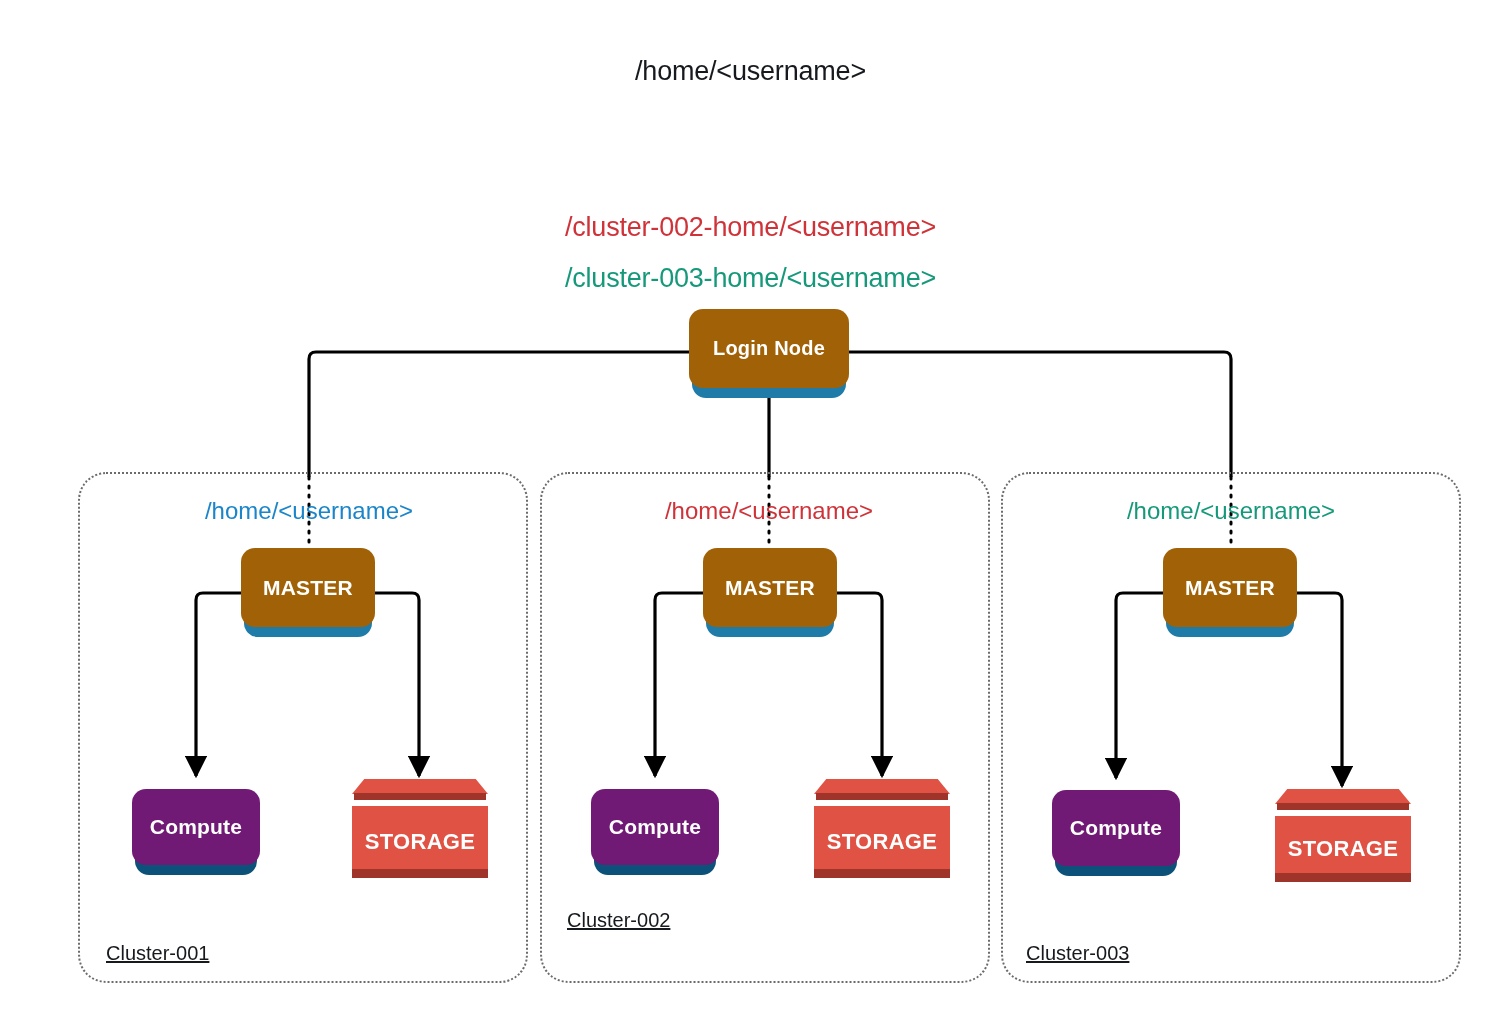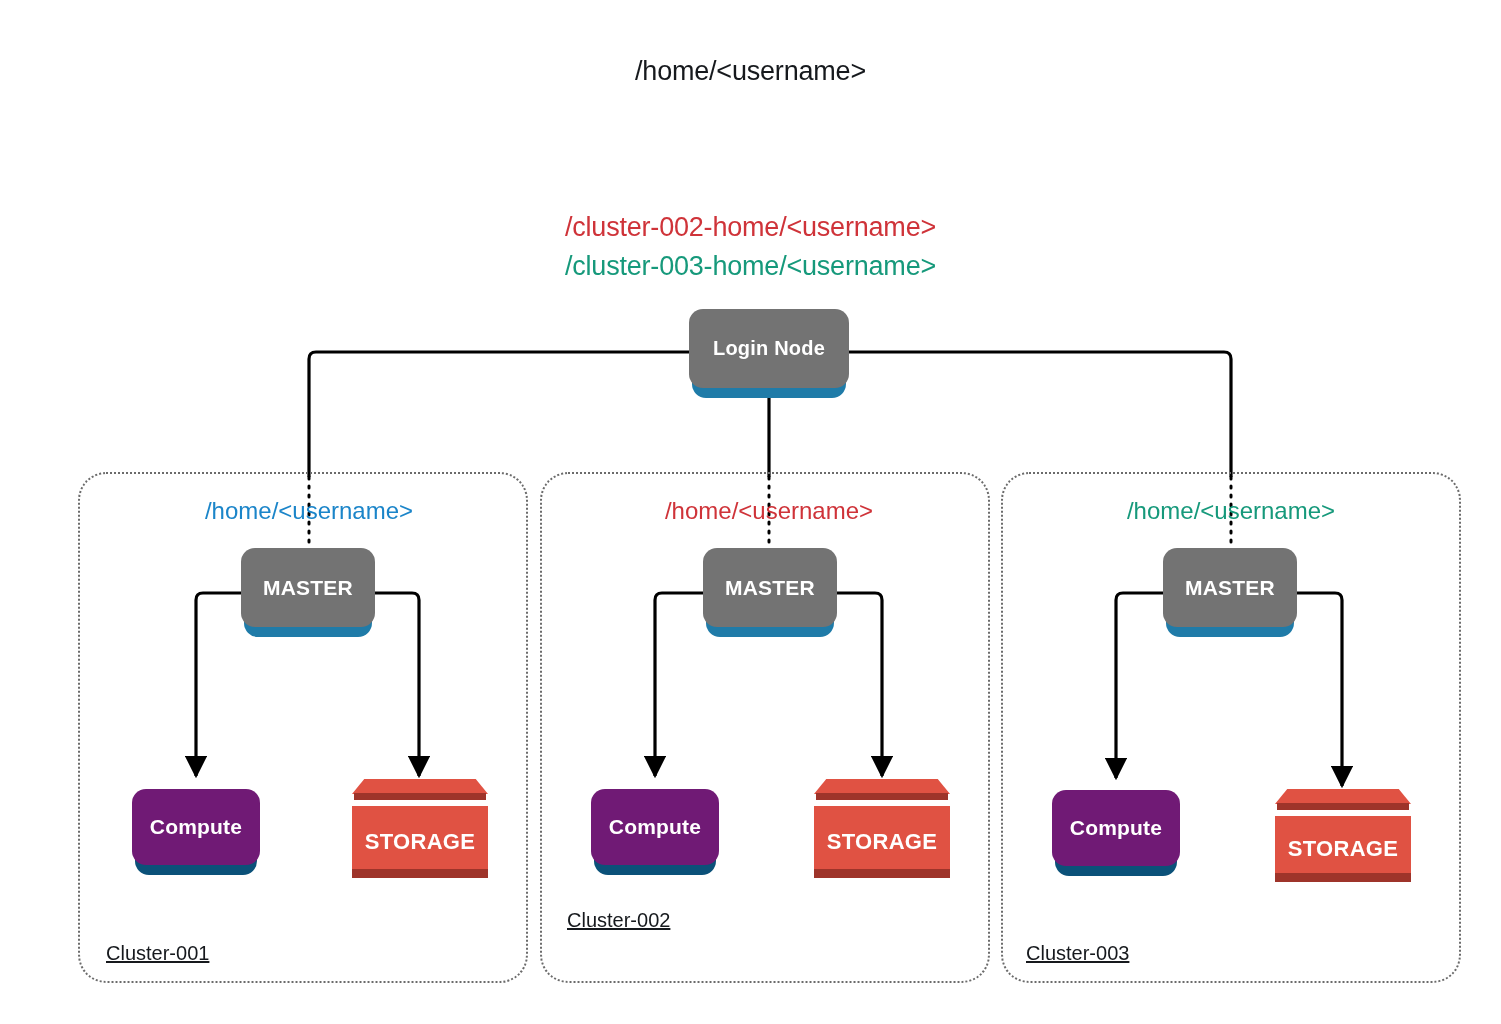--- a/index.html
+++ b/index.html
@@ -25,21 +25,21 @@
     left: 0;
     text-align: center;
     font-size: 27px;
     font-weight: 400;
     letter-spacing: -0.2px;
     white-space: nowrap;
   }
   .path-label.p0 { top: 56px;  color: #16191d; }
   .path-label.p1 { top: 119px; color: #1b85c9; }
   .path-label.p2 { top: 188px; color: #cf3339; margin-top: 24px; }
-  .path-label.p3 { top: 251px; color: #16997b; }
+  .path-label.p3 { top: 263px; color: #16997b; }
 
   
   .cluster {
     position: absolute;
     border: 2.5px dotted #6b6b6b;
     border-radius: 28px;
     box-sizing: border-box;
   }
   .cluster-label {
     position: absolute;
@@ -78,21 +78,21 @@
     display: flex;
     align-items: center;
     justify-content: center;
   }
   .node3d .face span {
     color: #ffffff;
     font-weight: bold;
     letter-spacing: 0.2px;
   }
 
-  .sky .face   { background: #737373; }
+  .sky .face   { background: #a16207; }
   .sky .shadow { background: #1f7ba8; }
   .deep .face   { background: #701a75; }
   .deep .shadow { background: #0b5179; }
 
   
   .storage {
     position: absolute;
   }
   .storage .lid {
     position: absolute;

